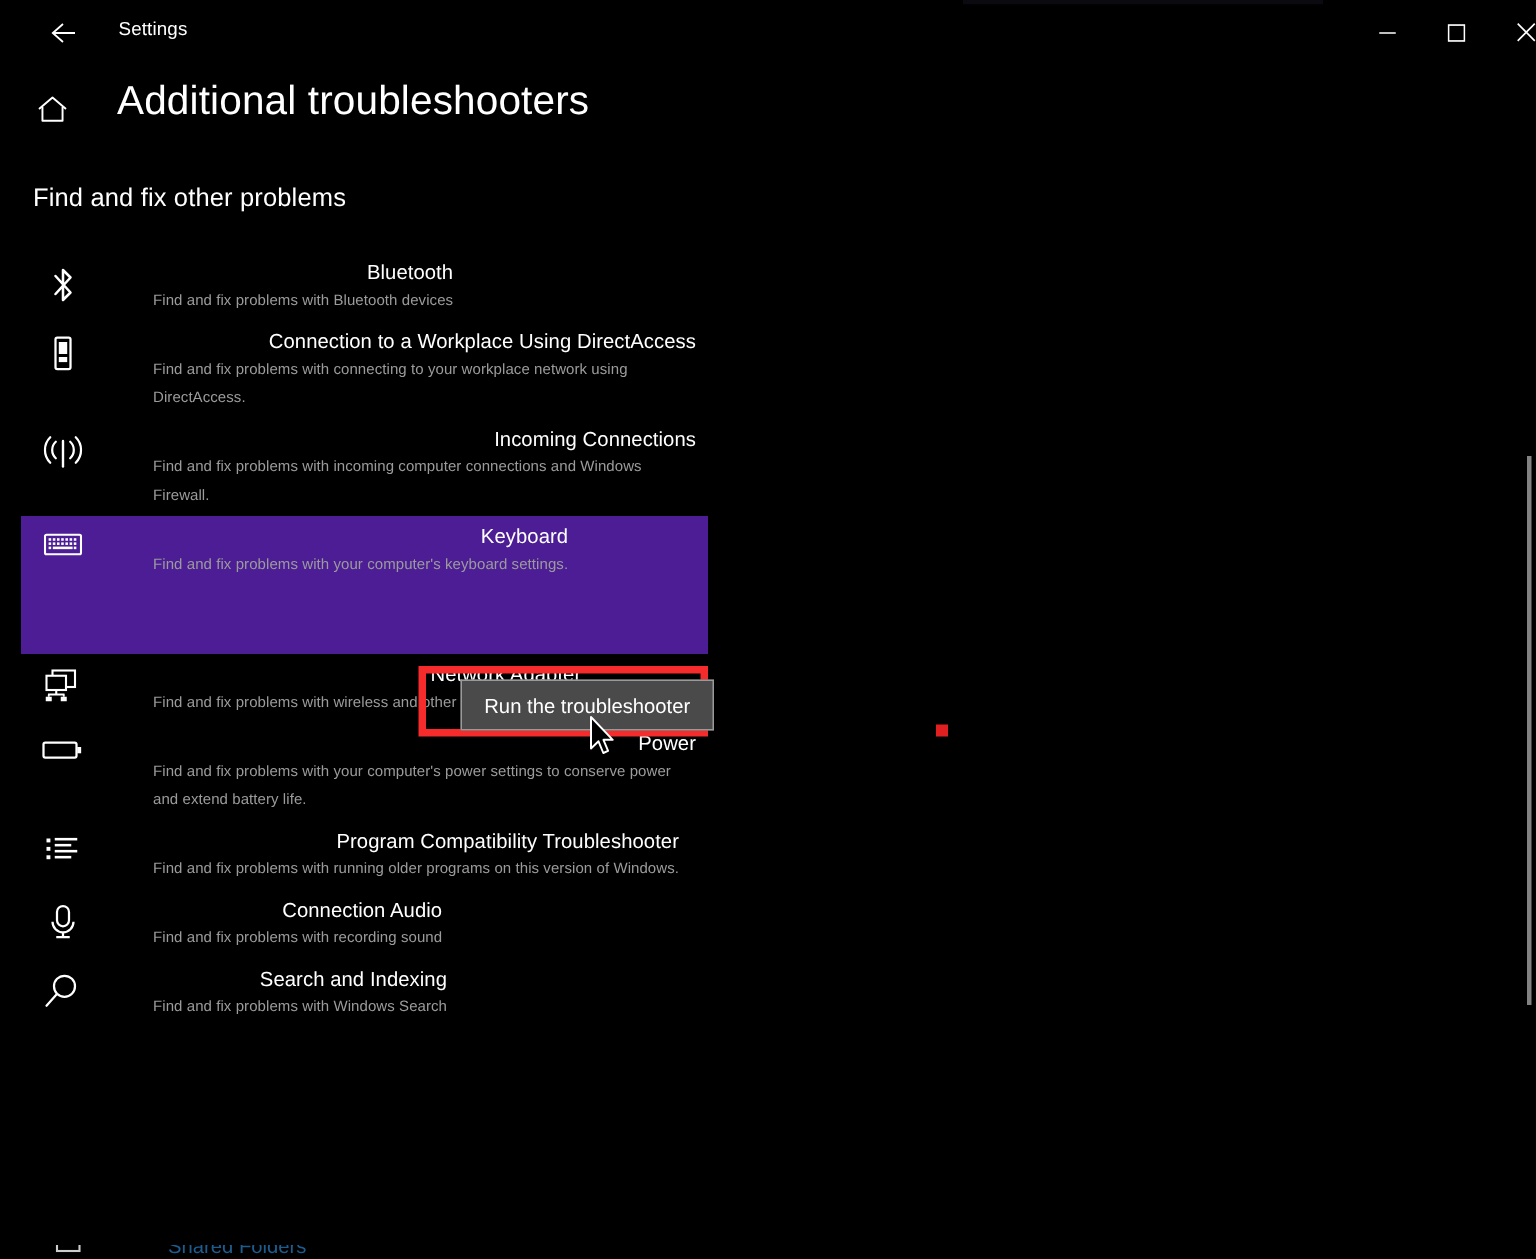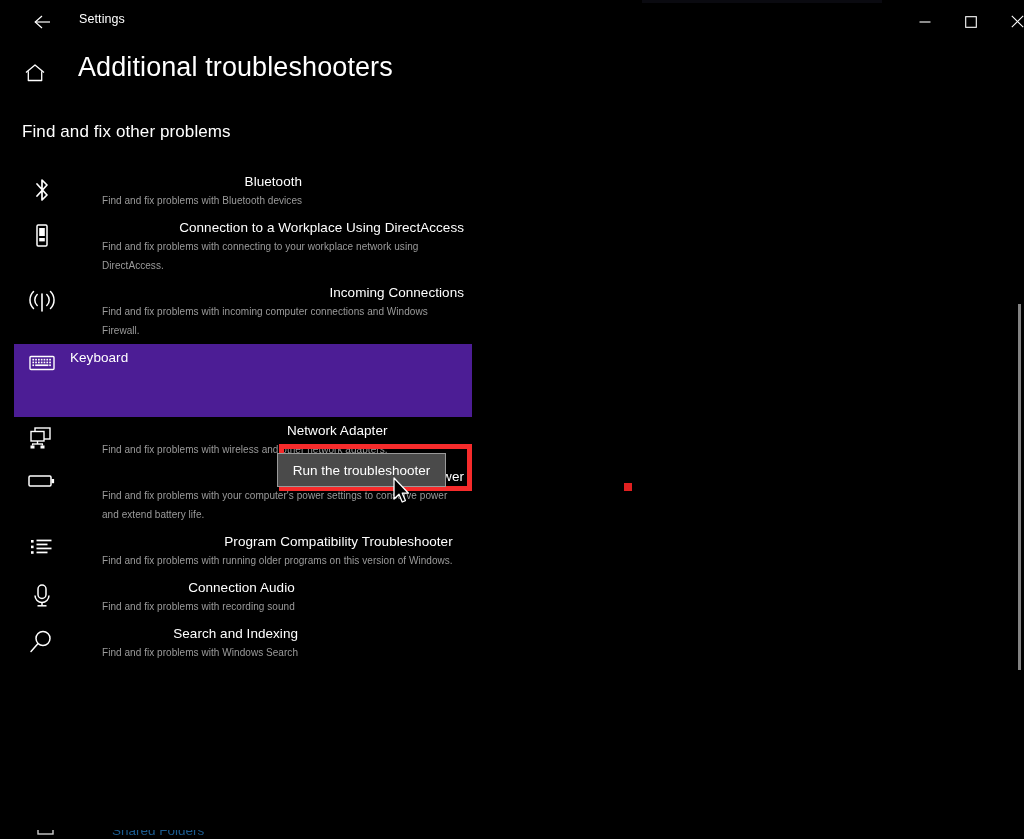--- a/index.html
+++ b/index.html
@@ -145,21 +145,21 @@
     left: 279px;
     top: 444px;
     width: 193px;
     height: 47px;
     border: 5px solid #f62b2b;
     box-sizing: border-box;
     z-index: 5;
   }
   .run-btn {
     position: absolute;
-    left: 277px;
+    left: 307px;
     top: 453px;
     width: 169px;
     height: 34px;
     background: #4a4a4a;
     border: 1px solid #9a9a9a;
     box-sizing: border-box;
     color: #ffffff;
     font-size: 13.5px;
     font-family: "Liberation Sans", sans-serif;
     display: flex;
@@ -339,20 +339,21 @@
             <rect x="17.4" y="8.6" width="1.7" height="1.7"></rect>
           <rect x="20.2" y="8.6" width="1.7" height="1.7"></rect>
           <rect x="3.4" y="11.4" width="1.7" height="1.7"></rect>
             <rect x="20.2" y="11.4" width="1.7" height="1.7"></rect>
           <rect x="6.2" y="11.4" width="13.2" height="1.7"></rect>
         </g>
       </svg>
     </div>
     <div class="ts-text">
       <div class="ts-name">Keyboard</div>
+      <div class="ts-desc">Find and fix problems with your computer's keyboard settings.</div>
       <div class="ts-action"></div>
     </div>
   </div>
 
   <div class="ts-item">
     <div class="ts-icon">
       <svg width="26" height="24" viewBox="0 0 26 24">
         <rect x="6" y="2" width="15" height="11" fill="none" stroke="#ffffff" stroke-width="1.4"></rect>
         <rect x="2" y="5.5" width="13" height="9.5" fill="#000000" stroke="#ffffff" stroke-width="1.4"></rect>
         <line x1="8.5" y1="15" x2="8.5" y2="18" stroke="#ffffff" stroke-width="1.4"></line>

